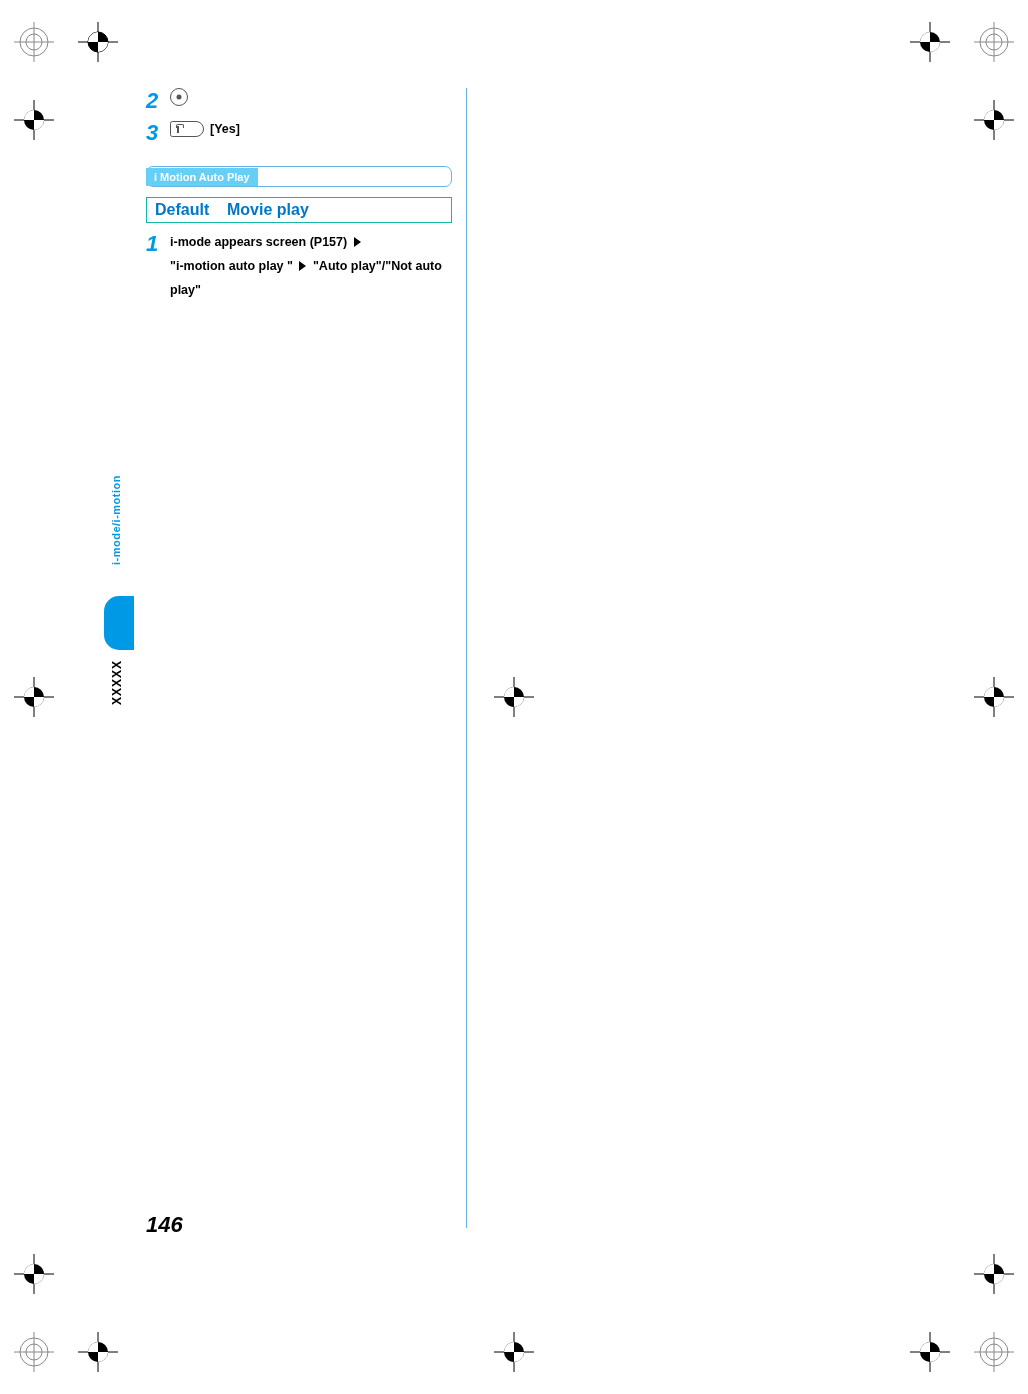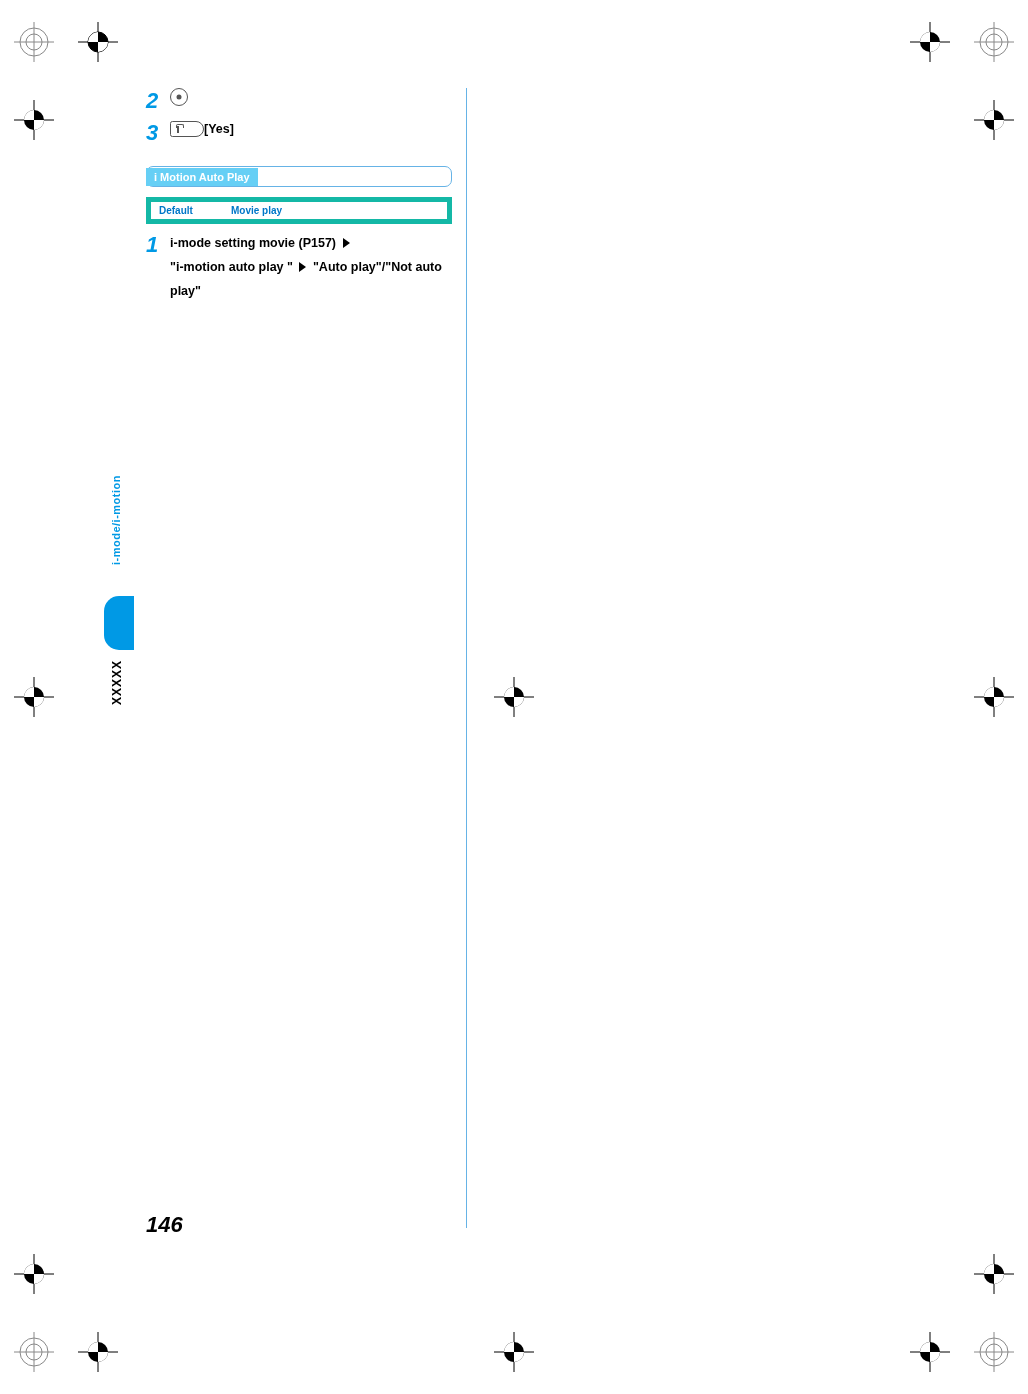--- a/index.html
+++ b/index.html
@@ -13,33 +13,33 @@
     
     .content { position: absolute; left: 146px; top: 88px; width: 760px; height: 1140px; }
     .cols { display: flex; height: 100%; }
     .col-left { width: 320px; padding-right: 14px; }
     .col-sep { width: 0; border-right: 1px solid #66b3e6; height: 100%; }
     .col-right { flex: 1; }
 
     .step { display: flex; margin-bottom: 8px; }
     .step-num { font-family: "Arial Black", Arial, sans-serif; font-style: italic; font-weight: 900; font-size: 22px; color: #0099e5; width: 24px; flex: 0 0 24px; line-height: 1; padding-top: 2px; }
     .step-body { flex: 1; font-size: 12.5px; line-height: 1.45; }
-    .step-body .row1 { display: flex; align-items: center; margin-bottom: 2px; }
+    .step-body .row1 { display: flex; align-items: center; gap: 6px; margin-bottom: 2px; }
     .nav-dot { display:inline-block; width:18px; height:18px; border:1.5px solid #555; border-radius:50%; position:relative; }
     .nav-dot::after{content:"";position:absolute;left:50%;top:50%;width:5px;height:5px;background:#555;border-radius:50%;transform:translate(-50%,-50%);}
     .softkey { display:inline-block; width:34px; height:16px; border:1.2px solid #555; border-radius: 3px 10px 10px 3px / 3px 10px 10px 3px; position:relative; }
     .softkey::after{content:"";position:absolute;left:6px;top:4px;width:2px;height:7px;background:#555;}
     .softkey::before{content:"";position:absolute;left:5px;top:2px;width:6px;height:3px;border-top:1.2px solid #555;border-left:1.2px solid #555;border-right:1.2px solid #555;border-radius:2px 2px 0 0;}
     .step-body .bracket { font-weight:700; font-size:12.5px; }
 
     .section-box { border:1px solid #66b3e6; border-radius:7px; margin-top:22px; margin-bottom:10px; }
     .section-tag { background:#66cff5; color:#fff; font-weight:700; font-size:11px; padding:3px 8px; display:inline-block; margin:-1px -1px 0 -1px; }
     .section-title { font-size:16px; padding:6px 8px 10px 8px; line-height:1.5; }
 
-    .default-row { border:5px solid #14b8a6; display:flex; font-size:10px; font-weight:700; color:#0077c8; margin-bottom:8px; }
+    .default-row { border:1px solid #14b8a6; display:flex; font-size:16px; font-weight:700; color:#0077c8; margin-bottom:8px; }
     .default-row .lbl { padding:3px 8px; width:72px; }
     .default-row .val { padding:3px 8px; flex:1; }
 
     .intro { font-size:12px; font-weight:700; line-height:1.4; margin-bottom:10px; }
 
     .sub-step .step-body { font-weight:700; font-size:12.5px; line-height:1.9; }
     .tri { display:inline-block; width:0;height:0;border-left:7px solid #000;border-top:5px solid transparent;border-bottom:5px solid transparent; margin:0 3px; vertical-align:-1px;}
 
     
     .side-tab-wrap { position:absolute; left:110px; top:475px; }
@@ -235,21 +235,21 @@
 
         <div class="default-row">
           <div class="lbl">Default</div>
           <div class="val">Movie play</div>
         </div>
 
 
         <div class="step sub-step">
           <div class="step-num">1</div>
           <div class="step-body">
-            <span>i-mode setting movie (P157)</span>
+            <span>i-mode appears screen (P157)</span>
             <span class="tri"></span><br>
             <span>"i-motion auto play "</span>
             <span class="tri"></span>
             <span>"Auto play"/"Not auto play"</span>
           </div>
         </div>
 
       </div>
       <div class="col-sep"></div>
       <div class="col-right"></div>

